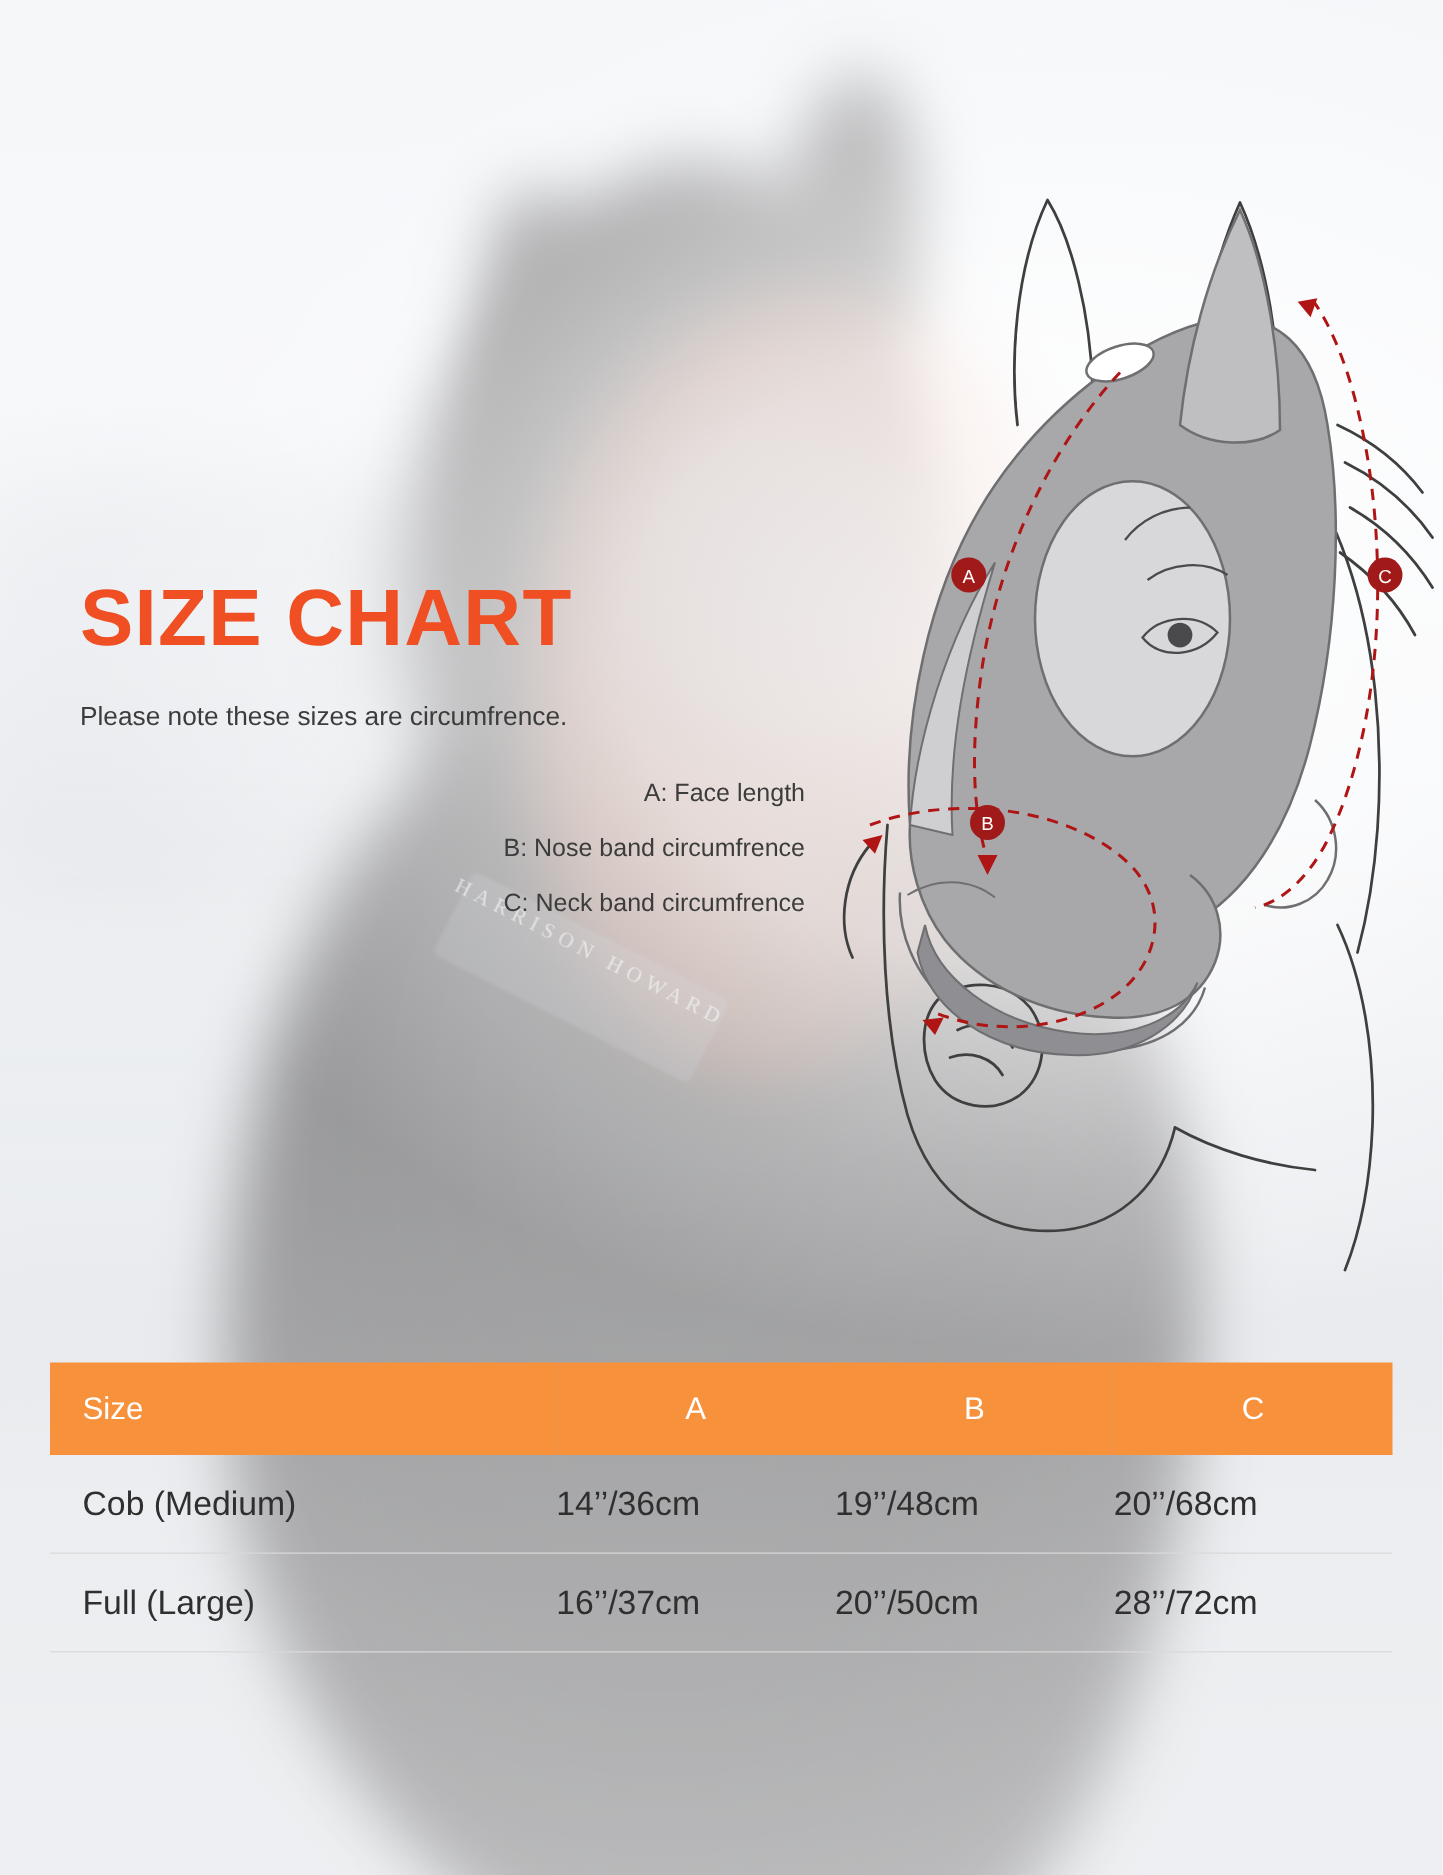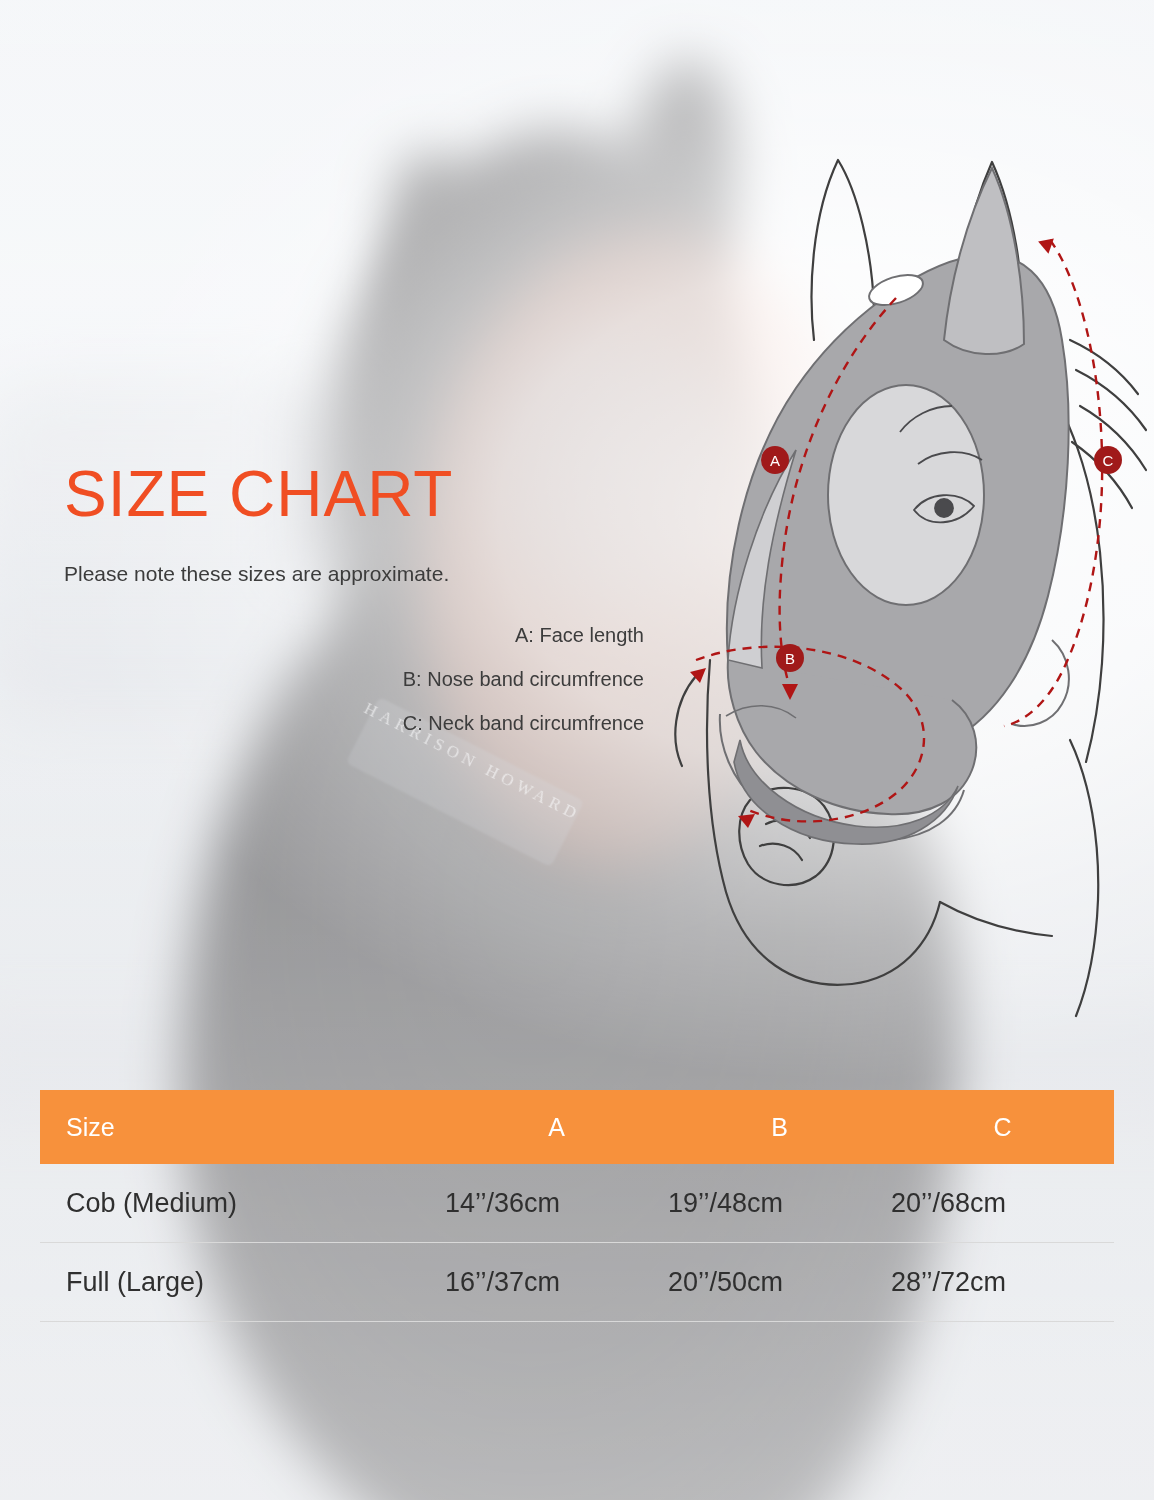--- a/index.html
+++ b/index.html
@@ -138,21 +138,21 @@
 
   
   .text-block {
     position: absolute;
     left: 64px;
     top: 462px;
     width: 580px;
   }
   .title {
     font-size: 64px;
-    font-weight: normal;
+    font-weight: bold;
     color: #f04e23;
     letter-spacing: 1px;
     line-height: 1;
     margin: 0 0 34px 0;
     font-family: "Liberation Sans", sans-serif;
   }
   .subtitle {
     font-size: 21px;
     color: #3c3c3c;
     margin: 0 0 36px 0;
@@ -316,21 +316,21 @@
     <g>
       <path d="M450 200 C478 238 500 320 502 414 C504 500 488 580 462 632 C446 664 424 682 404 686" fill="none" stroke="#b01515" stroke-width="2.4" stroke-dasharray="9 7"></path>
       <path d="M446 192 l14 8 l-14 8 z" fill="#b01515" transform="rotate(80 446 200)"></path>
       <circle cx="508" cy="420" r="14" fill="#a01a1a"></circle>
       <text class="lbl" x="508" y="426" text-anchor="middle">C</text>
     </g>
   </svg>
 
   <div class="text-block">
     <h1 class="title">SIZE CHART</h1>
-    <p class="subtitle">Please note these sizes are approximate.</p>
+    <p class="subtitle">Please note these sizes are circumfrence.</p>
     <p class="legend-line">A: Face length</p>
     <p class="legend-line">B: Nose band circumfrence</p>
     <p class="legend-line">C: Neck band circumfrence</p>
   </div>
 
   <table class="table">
     <colgroup>
       <col class="col-size">
         <col class="col-a">
         <col class="col-b">

